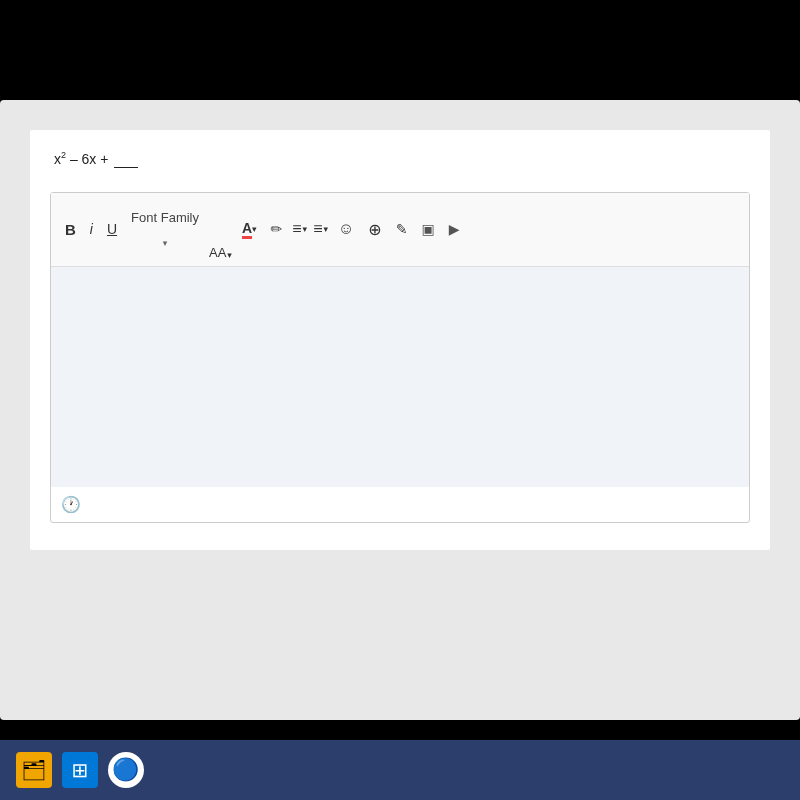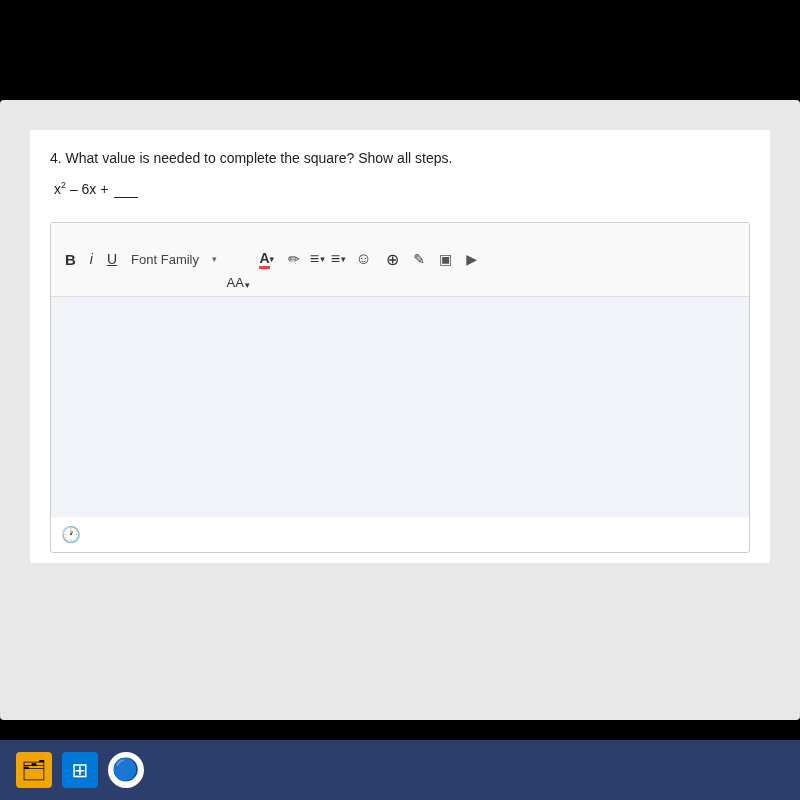--- a/index.html
+++ b/index.html
@@ -103,20 +103,21 @@
     }
 
     .font-family-dropdown {
       display: flex;
       align-items: center;
       gap: 13px;
       font-size: 13px;
       color: #444;
       cursor: pointer;
       padding: 2px 4px;
+      flex-direction: column;
     }
 
     .font-family-dropdown .arrow {
       font-size: 9px;
       color: #666;
     }
 
     .aa-btn {
       font-size: 13px;
       color: #333;
@@ -234,24 +235,20 @@
       background: #fff;
       border-radius: 50%;
     }
   </style>
 </head>
 <body>
 
 <div class="screen">
   <div class="content-area">
 
-    <div class="question-text">
-      <span>4.</span>
-      <span>What value is needed to complete the square? Show all steps.</span>
-    </div>
 
     <div class="math-expression">
       x<sup>2</sup> – 6x + <span class="underline">&nbsp;&nbsp;&nbsp;&nbsp;</span>
     </div>
 
     <div class="editor-container">
       <div class="toolbar">
 
         <button class="toolbar-btn bold">B</button>
         <button class="toolbar-btn italic">i</button>

